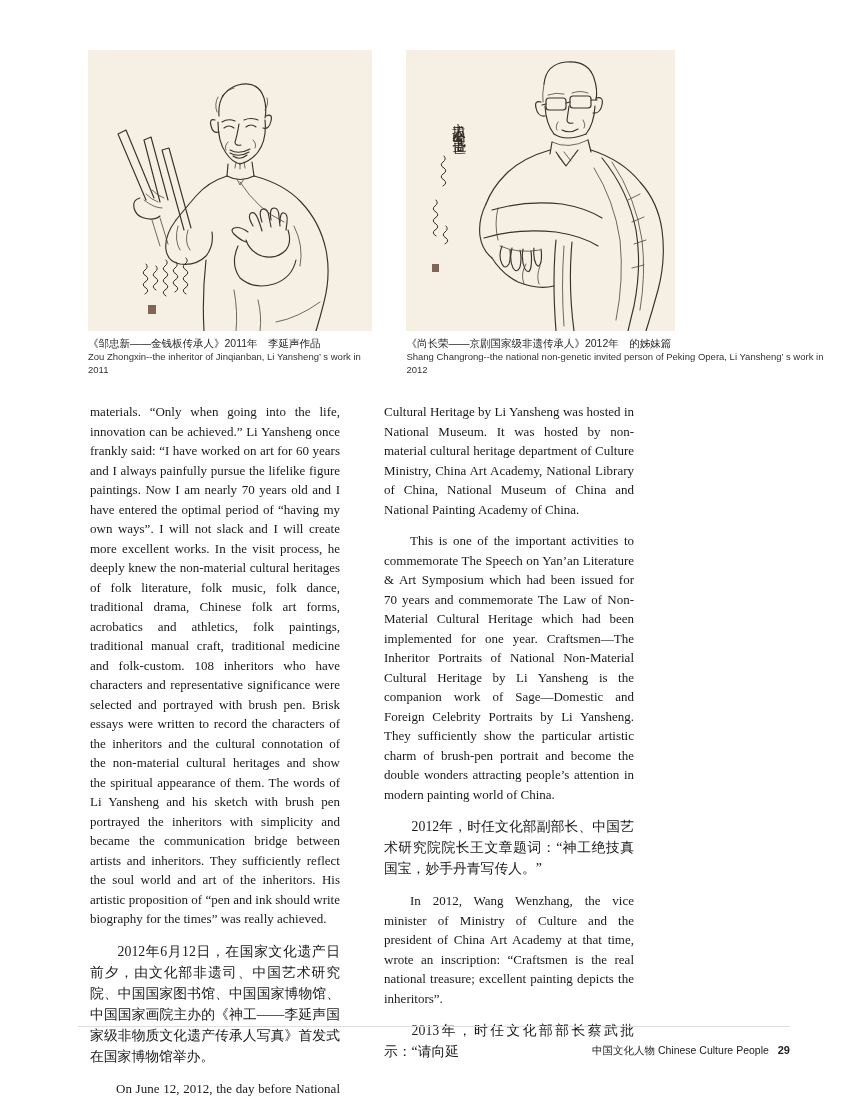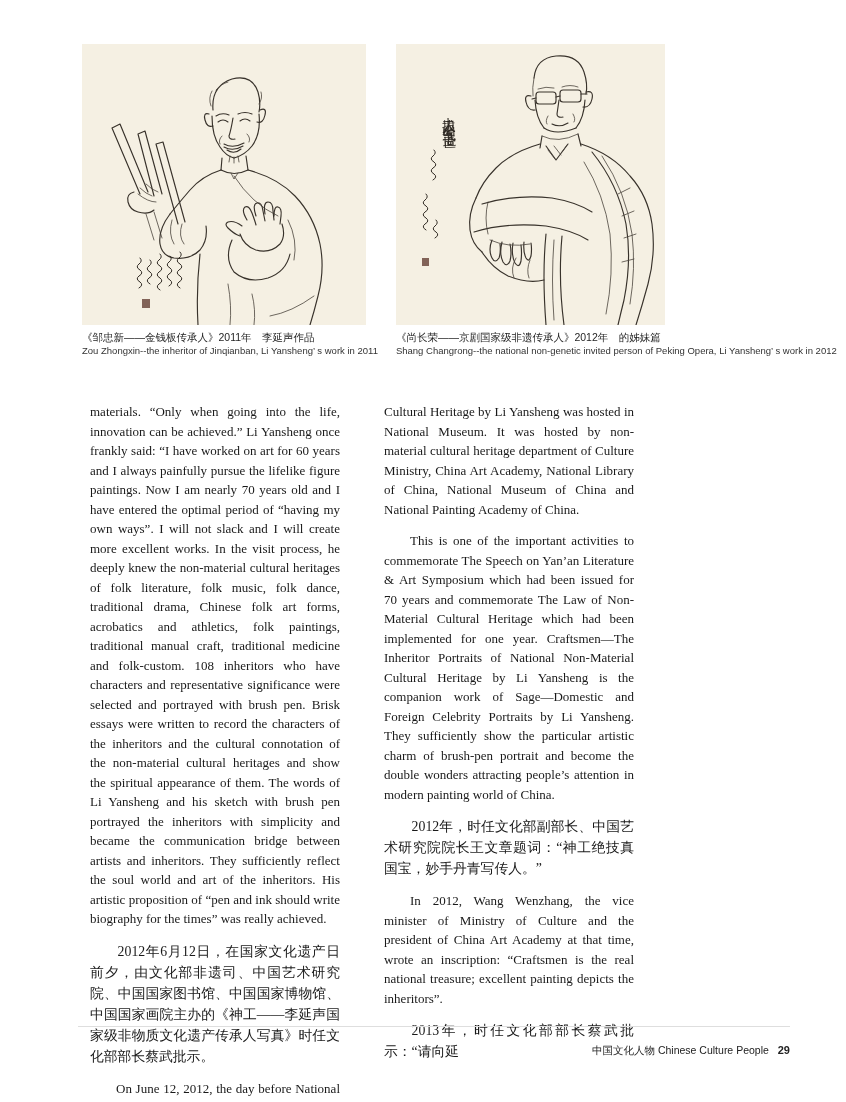--- a/index.html
+++ b/index.html
@@ -8,21 +8,21 @@
     background:#ffffff;
     font-family:"Liberation Serif", serif;
     color:#1b1b1b;
     position:relative;
     overflow:hidden;
   }
   .page{position:absolute;inset:0;}
 
   
   .figures-row{position:absolute;top:40px;left:78px;display:flex;gap:10px;}
-  figure{margin:0;padding:4px;}
+  figure{margin:6px;padding:4px;}
   .artwork{background:#f5f0e3;position:relative;}
   .artwork.left{width:284px;height:281px;}
   .artwork.right{width:269px;height:281px;}
   .artwork svg{display:block;width:100%;height:100%;}
   figcaption{margin-top:5px;}
   .cap-cn{
     font-family:"Liberation Sans", sans-serif;
     font-size:10.5px;line-height:14px;color:#1f1f1f;
   }
   .cap-en{
@@ -200,21 +200,21 @@
       <figcaption>
         <div class="cap-cn">《尚长荣——京剧国家级非遗传承人》2012年　的姊妹篇</div>
         <div class="cap-en">Shang Changrong--the national non-genetic invited person of Peking Opera, Li Yansheng’ s work in 2012</div>
       </figcaption>
     </figure>
   </div>
 
   <main class="columns">
     <div class="col">
       <p class="en">materials. “Only when going into the life, innovation can be achieved.” Li Yansheng once frankly said: “I have worked on art for 60 years and I always painfully pursue the lifelike figure paintings. Now I am nearly 70 years old and I have entered the optimal period of “having my own ways”. I will not slack and I will create more excellent works. In the visit process, he deeply knew the non-material cultural heritages of folk literature, folk music, folk dance, traditional drama, Chinese folk art forms, acrobatics and athletics, folk paintings, traditional manual craft, traditional medicine and folk-custom. 108 inheritors who have characters and representative significance were selected and portrayed with brush pen. Brisk essays were written to record the characters of the inheritors and the cultural connotation of the non-material cultural heritages and show the spiritual appearance of them. The words of Li Yansheng and his sketch with brush pen portrayed the inheritors with simplicity and became the communication bridge between artists and inheritors. They sufficiently reflect the soul world and art of the inheritors. His artistic proposition of “pen and ink should write biography for the times” was really achieved.</p>
-      <p class="cn indent">2012年6月12日，在国家文化遗产日前夕，由文化部非遗司、中国艺术研究院、中国国家图书馆、中国国家博物馆、中国国家画院主办的《神工——李延声国家级非物质文化遗产传承人写真》时任文化部部长蔡武批示。</p>
+      <p class="cn indent">2012年6月12日，在国家文化遗产日前夕，由文化部非遗司、中国艺术研究院、中国国家图书馆、中国国家博物馆、中国国家画院主办的《神工——李延声国家级非物质文化遗产传承人写真》首发式在国家博物馆举办。</p>
       <p class="en indent">On June 12, 2012, the day before National Cultural Heritage Day, the first issue ceremony for Craftsmen—The Inheritor Portraits of National Non-Material</p>
     </div>
     <div class="col">
       <p class="en">Cultural Heritage by Li Yansheng was hosted in National Museum. It was hosted by non-material cultural heritage department of Culture Ministry, China Art Academy, National Library of China, National Museum of China and National Painting Academy of China.</p>
       <p class="en indent">This is one of the important activities to commemorate The Speech on Yan’an Literature &amp; Art Symposium which had been issued for 70 years and commemorate The Law of Non-Material Cultural Heritage which had been implemented for one year. Craftsmen—The Inheritor Portraits of National Non-Material Cultural Heritage by Li Yansheng is the companion work of Sage—Domestic and Foreign Celebrity Portraits by Li Yansheng. They sufficiently show the particular artistic charm of brush-pen portrait and become the double wonders attracting people’s attention in modern painting world of China.</p>
       <p class="cn indent">2012年，时任文化部副部长、中国艺术研究院院长王文章题词：“神工绝技真国宝，妙手丹青写传人。”</p>
       <p class="en indent">In 2012, Wang Wenzhang, the vice minister of Ministry of Culture and the president of China Art Academy at that time, wrote an inscription: “Craftsmen is the real national treasure; excellent painting depicts the inheritors”.</p>
       <p class="cn indent">2013年，时任文化部部长蔡武批示：“请向延</p>
     </div>
   </main>

